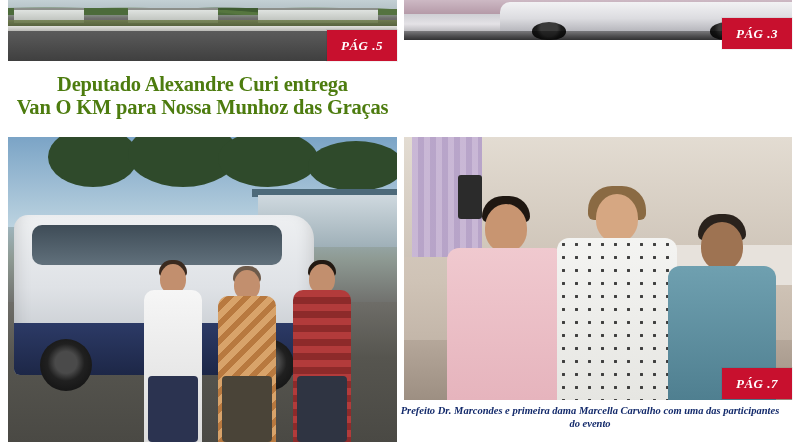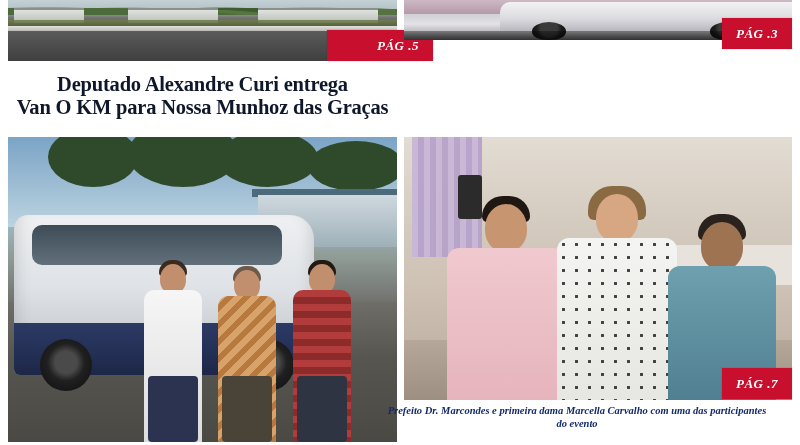--- a/index.html
+++ b/index.html
@@ -39,21 +39,21 @@
     display: flex;
     align-items: center;
     justify-content: center;
     box-shadow: 0 0 0 1px rgba(0,0,0,.05);
   }
 
   
   .headline {
     position: absolute;
     text-align: center;
-    color: #0f172a;
+    color: #4d7c0f;
     font-family: "Liberation Serif", serif;
     font-weight: bold;
     line-height: 1.12;
     letter-spacing: -0.2px;
   }
   .headline .line {
     display: block;
     white-space: nowrap;
   }
 
@@ -261,21 +261,21 @@
   <div class="photo" id="photo-road">
     <div class="tree-band"></div>
     <div class="house" style="left:6px;"></div>
     <div class="house" style="left:120px;width:90px;"></div>
     <div class="house" style="left:250px;width:120px;"></div>
     <div class="grass"></div>
     <div class="curb"></div>
     <div class="road"></div>
   </div>
 
-  <div class="pag-badge" style="left:327px; top:30px; width:70px; height:31px;padding-left:36px;">PÁG .5</div>
+  <div class="pag-badge" style="left:327px; top:30px; width:70px; height:31px;">PÁG .5</div>
 
   <div class="photo" id="photo-van-top">
     <div class="wall"></div>
     <div class="van-body"></div>
     <div class="van-wheel" style="left:128px;"></div>
     <div class="van-wheel" style="left:306px;"></div>
     <div class="shadow"></div>
   </div>
 
   <div class="pag-badge" style="left:722px; top:18px; width:70px; height:31px;">PÁG .3</div>
@@ -349,18 +349,18 @@
 
     <div class="figure" style="left:262px; width:112px; height:178px;">
       <div class="f-hair" style="background:#2a221c;"></div>
       <div class="f-head" style="background:#9e7352;"></div>
       <div class="f-body" style="width:108px; background:linear-gradient(180deg,#6fa0b0,#4f7f90);"></div>
     </div>
   </div>
 
   <div class="pag-badge" style="left:722px; top:368px; width:70px; height:31px;">PÁG .7</div>
 
-  <div class="caption" style="left:383px; top:404px; width:388px;">
+  <div class="caption" style="left:396px; top:404px; width:388px;">
     <span class="line">Prefeito Dr. Marcondes e primeira dama Marcella Carvalho com uma das</span>
     <span class="line">participantes do evento</span>
   </div>
 
 </div>
 
 </body></html>

